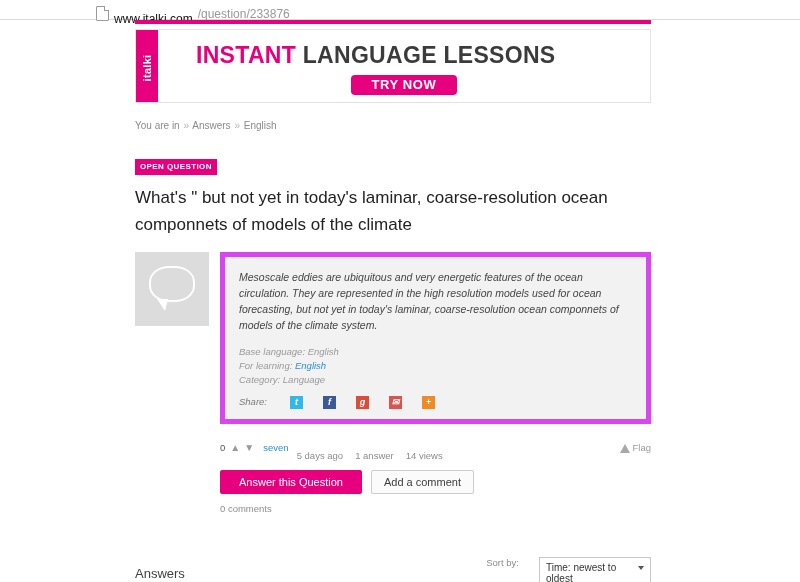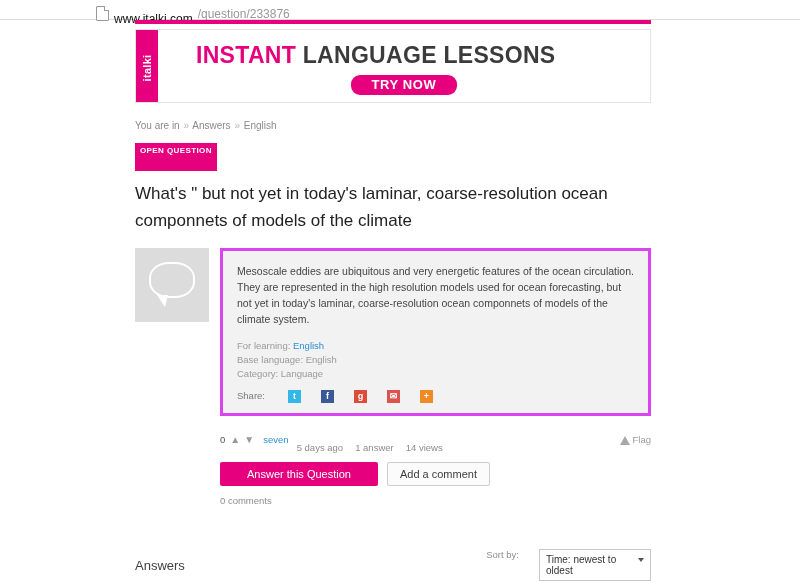--- a/index.html
+++ b/index.html
@@ -117,21 +117,21 @@
   }
   .banner-head .em { color: #e6007e; }
   .banner-head .dk { color: #3b3b3b; }
   .banner-cta {
     position: absolute;
     left: 215px;
     top: 45px;
     width: 106px;
     height: 20px;
     background: #e6007e;
-    border-radius: 9px;
+    border-radius: 4px;
     color: #ffffff;
     font-size: 13px;
     font-weight: bold;
     text-align: center;
     line-height: 20px;
     letter-spacing: .6px;
     cursor: pointer;
   }
 
   
@@ -139,27 +139,27 @@
     margin-top: 17px;
     font-size: 10px;
     color: #8a8a8a;
   }
   .breadcrumb a { color: #8a8a8a; text-decoration: none; }
   .breadcrumb .sep { color: #b5b5b5; padding: 0 1px; }
 
   
   .status-badge {
     display: inline-block;
-    margin-top: 12px;
+    margin-top: 28px;
     background: #e6007e;
     color: #ffffff;
     font-size: 8px;
     font-weight: bold;
     letter-spacing: .4px;
-    padding: 3px 5px 16px 5px;
+    padding: 3px 5px 4px 5px;
   }
 
   
   .q-title {
     margin-top: 9px;
     font-size: 17px;
     color: #222222;
     line-height: 27px;
     font-weight: normal;
     width: 512px;
@@ -195,23 +195,24 @@
     bottom: -11px;
     width: 0; height: 0;
     border-left: 8px solid transparent;
     border-right: 3px solid transparent;
     border-top: 12px solid #ffffff;
   }
   .q-body {
     margin-left: 11px;
     width: 504px;
     background: #f2f2f2;
-    border: 3px solid #d946ef;
+    border: 5px solid #d946ef;
     box-sizing: border-box;
     padding: 12px 14px 10px 14px;
+    font-style: italic;
   }
   .q-text {
     font-size: 10.5px;
     color: #454545;
     line-height: 16px;
   }
   .q-meta {
     margin-top: 12px;
     font-size: 9.5px;
     color: #9a9a9a;
@@ -286,21 +287,21 @@
     display: flex;
     align-items: center;
     gap: 9px;
     margin-top: 9px;
     margin-left: 85px;
   }
   .btn-primary {
     background: #e6007e;
     color: #ffffff;
     font-size: 11px;
-    padding: 6px 27px;
+    padding: 6px 19px;
     border: none;
     border-radius: 2px;
     cursor: pointer;
     font-family: "Liberation Sans", sans-serif;
   }
   .btn-secondary {
     background: #fbfbfb;
     color: #3d3d3d;
     font-size: 11px;
     padding: 5px 12px;
@@ -458,26 +459,26 @@
 
     
     <div class="q-block">
       <div class="avatar">
         <div class="bubble"></div>
       </div>
       <div class="q-body">
         <div class="q-text">Mesoscale eddies are ubiquitous and very energetic features of the ocean circulation. They are represented in the high resolution models used for ocean forecasting, but not yet in today's laminar, coarse-resolution ocean componnets of models of the climate system.</div>
         <div class="q-meta">
           <div>
+            <span>Base language:</span>
+            <span>English</span>
+          </div>
+          <div>
             <span>For learning:</span>
             <a href="#">English</a>
-          </div>
-          <div>
-            <span>Base language:</span>
-            <span>English</span>
           </div>
           <div>
             <span>Category:</span>
             <span>Language</span>
           </div>
         </div>
         <div class="share-row">
           <span class="share-label">Share:</span>
           <span class="sicon tw">t</span>
           <span class="sicon fb">f</span>

